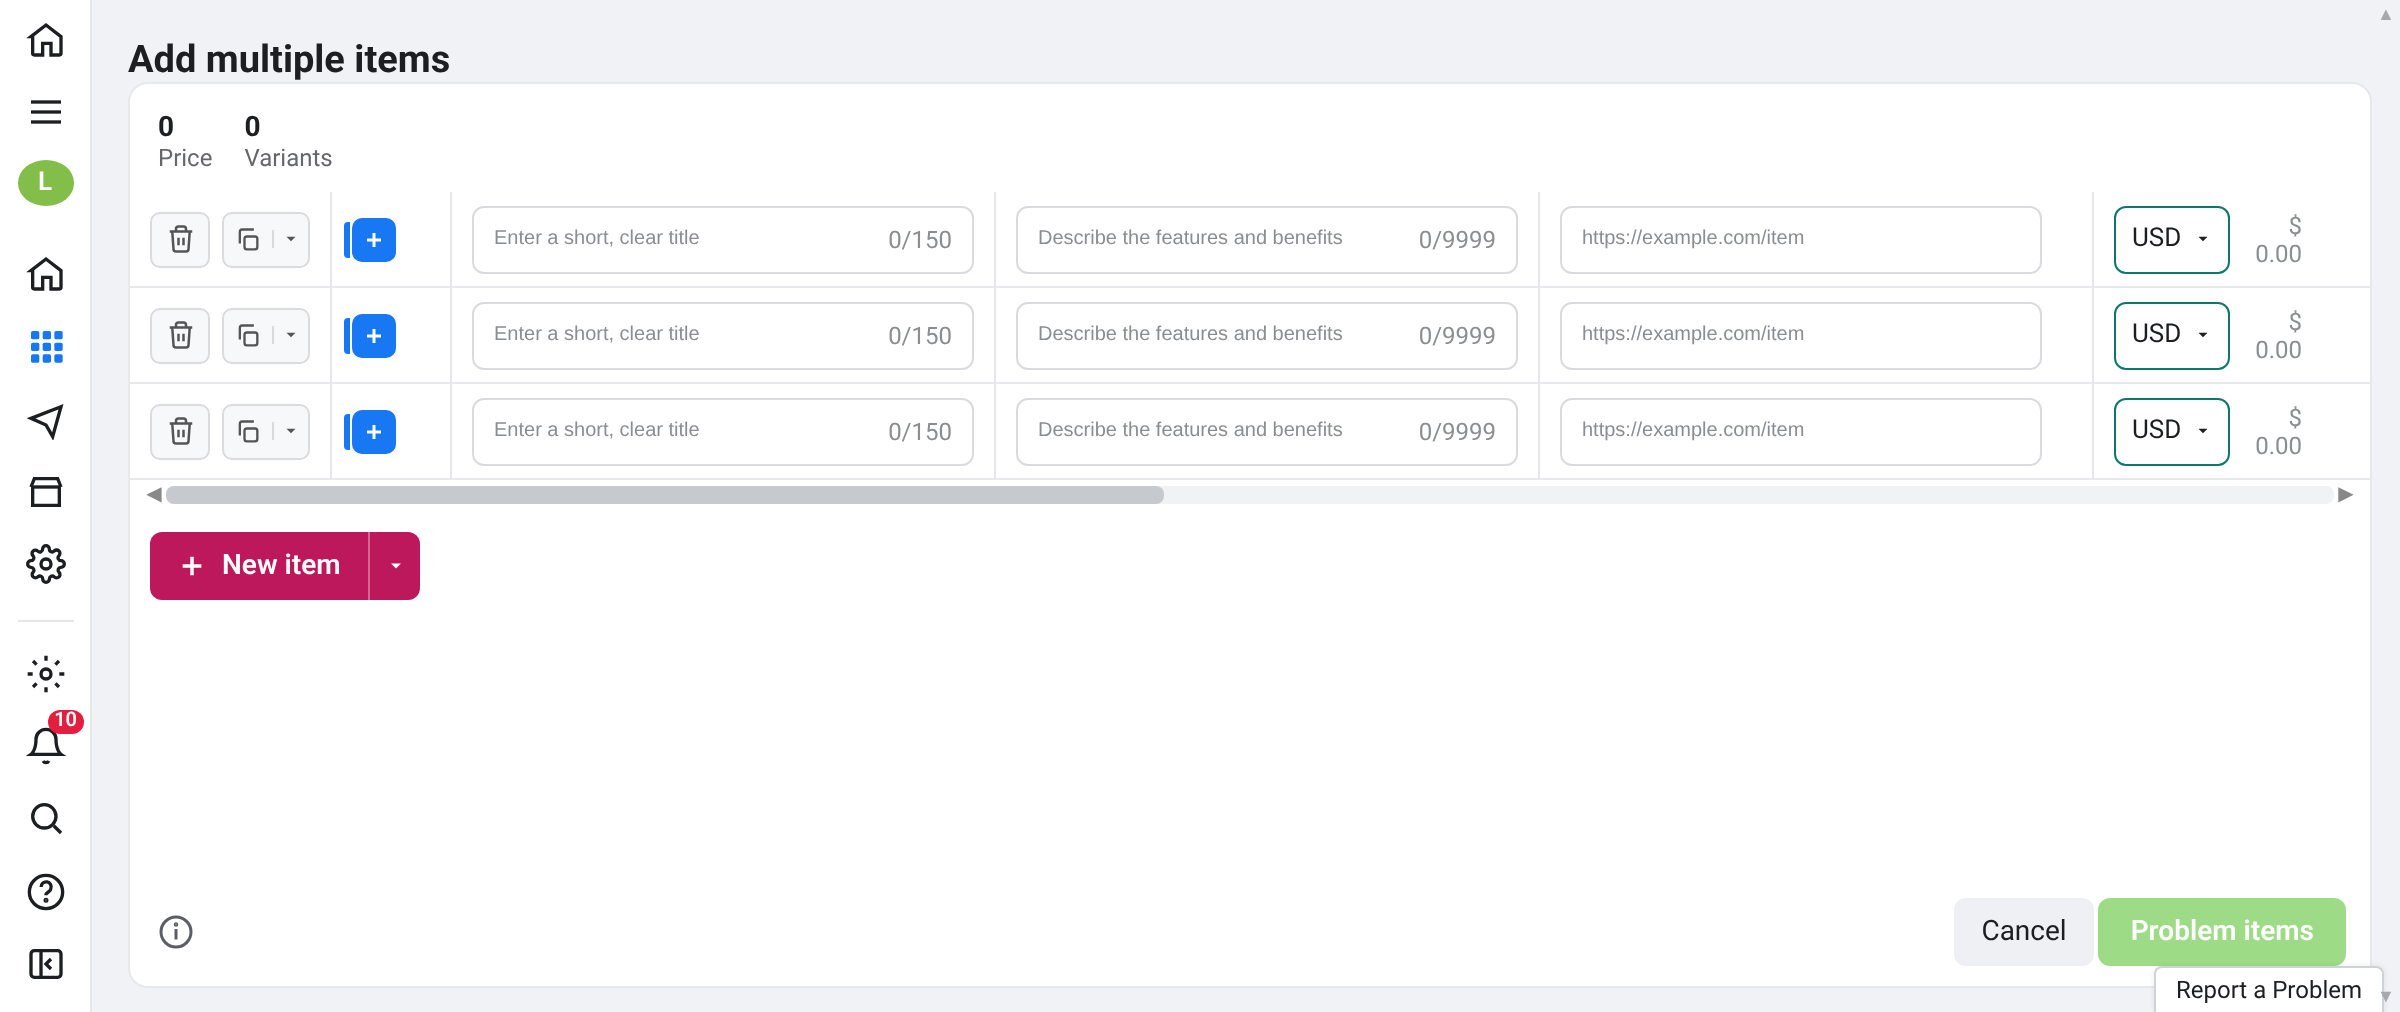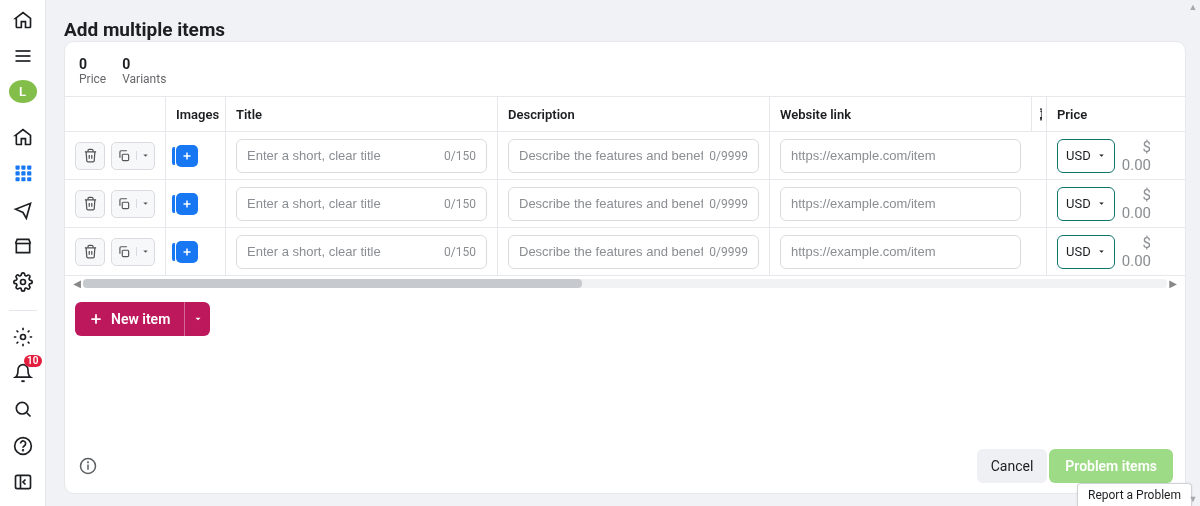--- a/index.html
+++ b/index.html
@@ -111,32 +111,32 @@
     content:""; position:absolute; left:-4px; top:2px; width:3px; height:18px;
     border-radius:2px 0 0 2px; background:#1877f2;
   }
 
   .field-wrap {
     flex:1; height:34px; border:1px solid #d9dbde; border-radius:6px;
     display:flex; align-items:center; padding:0 10px; color:#8a8d91;
     background:#fff;
   }
   .field-wrap input {
-    border:none; outline:none; flex:1; font-size:13px; color:#1c1e21; background:transparent;
+    border:none; outline:none; flex:1; font-size:10px; color:#1c1e21; background:transparent;
   }
   .field-wrap input::placeholder { color:#8a8d91; }
   .counter-txt { font-size:12px; color:#8a8d91; margin-left:6px; }
 
   .cur-select {
     height:34px; border:1px solid #0f766e; border-radius:6px;
     display:flex; align-items:center; padding:0 8px; gap:6px; background:#fff;
     font-size:13px; color:#1c1e21; cursor:pointer;
   }
   .price-cell { gap:6px; }
-  .price-val { color:#8a8d91; font-size:15px; text-align:right; flex:1; }
+  .price-val { color:#8a8d91; font-size:12px; text-align:right; flex:1; }
 
   
   .hscroll {
     height:14px; background:#fff; border-bottom-left-radius:10px; border-bottom-right-radius:10px;
     display:flex; align-items:center; padding:0 6px;
     position:relative;
   }
   .hscroll-track { flex:1; height:9px; background:#f1f2f4; border-radius:4px; position:relative; }
   .hscroll-thumb { position:absolute; left:0; top:0; height:9px; width:46%; background:#c6c9cd; border-radius:4px; }
   .hscroll-arrow { width:12px; color:#888; font-size:10px; display:flex; align-items:center; justify-content:center; }
@@ -291,31 +291,20 @@
         <div class="counter">
           <span class="counter-num">0</span>
           <span class="counter-lab">Price</span>
         </div>
         <div class="counter">
           <span class="counter-num">0</span>
           <span class="counter-lab">Variants</span>
         </div>
       </div>
 
-      <div class="thead-row">
-        <div class="thead-placeholder"></div>
-        <div>Images</div>
-        <div>Title</div>
-        <div>Description</div>
-        <div>Website link</div>
-        <div class="thead-cell-info">
-          <span class="info-dot">i</span>
-        </div>
-        <div>Price</div>
-      </div>
 
       <div id="rows-host">
   <div class="tbody-row">
     <div class="actions-cell">
       <div class="icon-btn">
         <svg width="15" height="15" viewBox="0 0 24 24" fill="none" stroke="currentColor" stroke-width="2">
                   <polyline points="3 6 5 6 21 6"></polyline>
                   <path d="M19 6l-1 14a2 2 0 01-2 2H8a2 2 0 01-2-2L5 6"></path>
                   <path d="M10 11v6M14 11v6"></path>
                   <path d="M8 6V4a2 2 0 012-2h4a2 2 0 012 2v2"></path>

